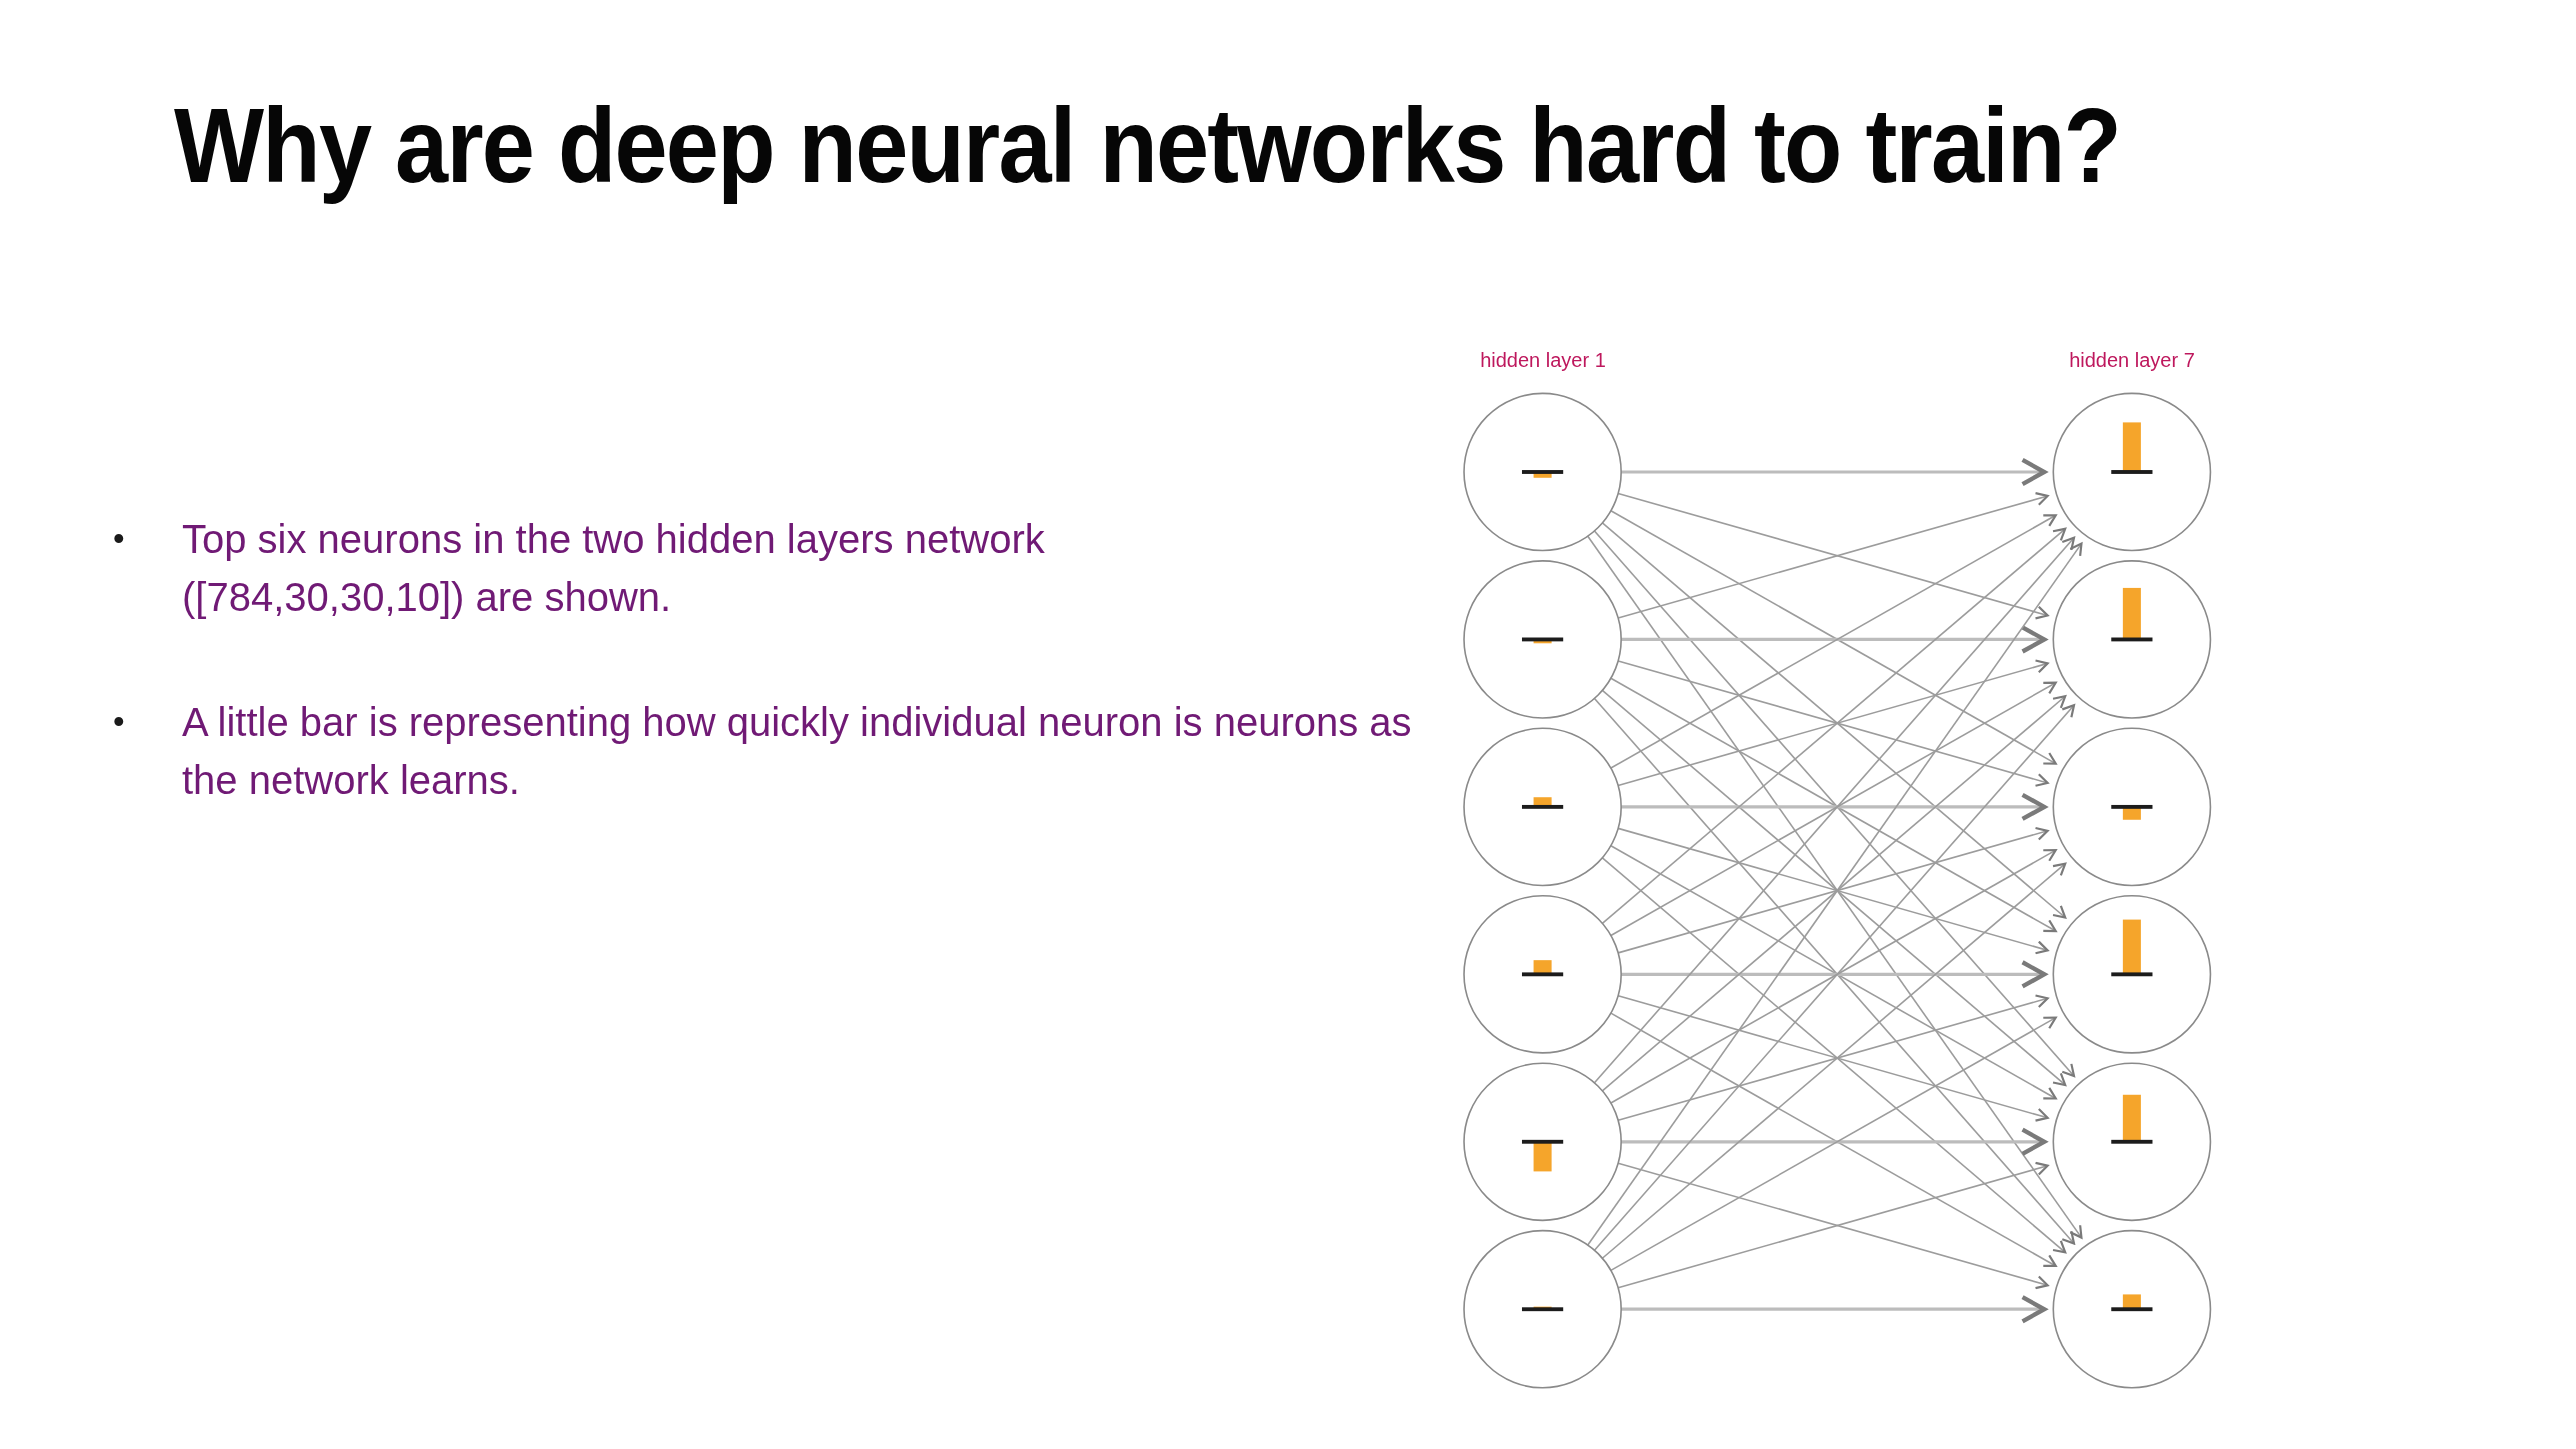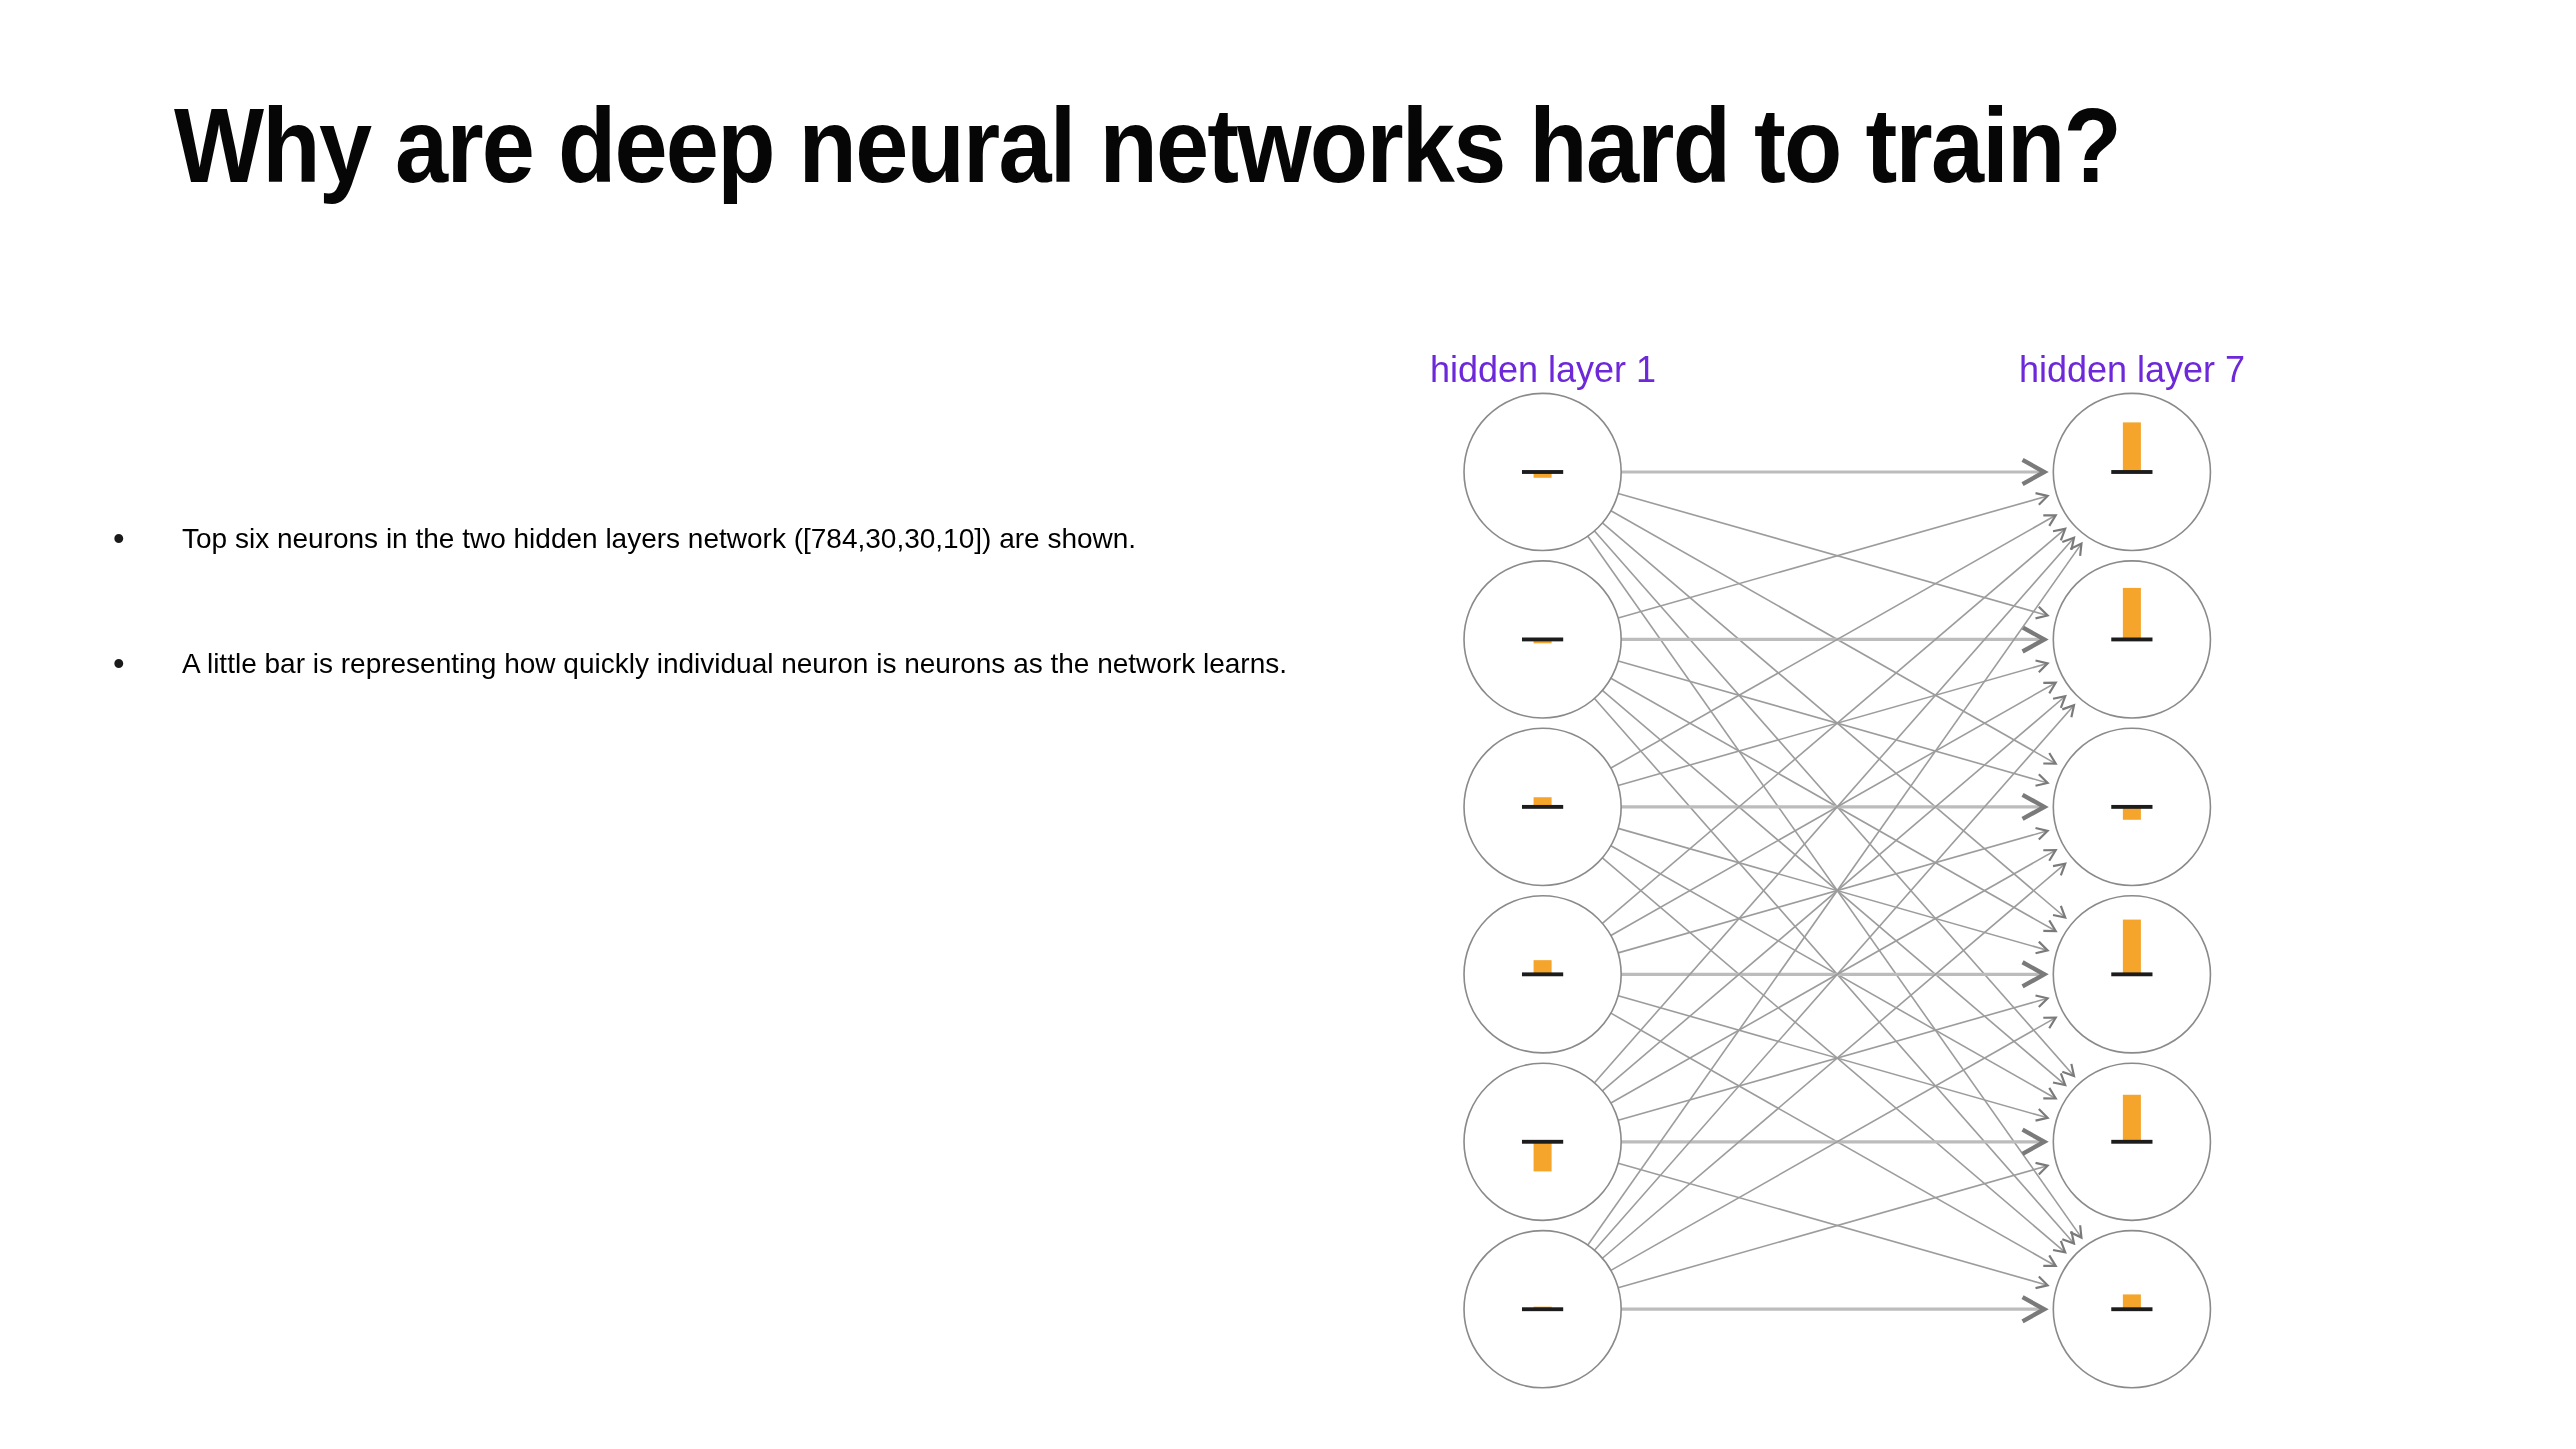--- a/index.html
+++ b/index.html
@@ -15,28 +15,28 @@
     transform:scaleX(0.90);transform-origin:left top;
     line-height:1.2;
   }
   .bullets{position:absolute;left:113px;top:510px;}
   .bullet{display:flex;align-items:flex-start;margin-bottom:67px;}
   .bullet .dot{
     width:32px;flex:0 0 32px;font-size:33px;line-height:58px;color:#1a1a1a;
     text-align:left;
   }
   .bullet .btext{
-    font-size:28px;line-height:58px;color:#000000;margin-left:37px;
+    font-size:40px;line-height:58px;color:#701a75;margin-left:37px;
   }
   .bullet.b1 .btext{max-width:1005px;}
   .bullet.b2 .btext{max-width:1236px;}
   .diagram{position:absolute;left:1417px;top:316px;width:863px;height:1108px;}
   .layer-label{
     position:absolute;top:33px;transform:translateX(-50%);
-    font-size:36px;color:#6d28d9;white-space:nowrap;
+    font-size:20px;color:#be185d;white-space:nowrap;
   }
   .layer-label.l1{left:126px;}
   .layer-label.l2{left:715px;}
   .net-svg{position:absolute;left:0;top:0;}
   .edge{stroke:#9c9c9c;stroke-width:2.5;fill:none;}
   .edge.thick{stroke:#bcbcbc;stroke-width:5;}
   .neuron{fill:#ffffff;stroke:#8a8a8a;stroke-width:2.5;}
   .bar{fill:#F5A52B;}
   .baseline{fill:#1c1c1c;}
 </style>

